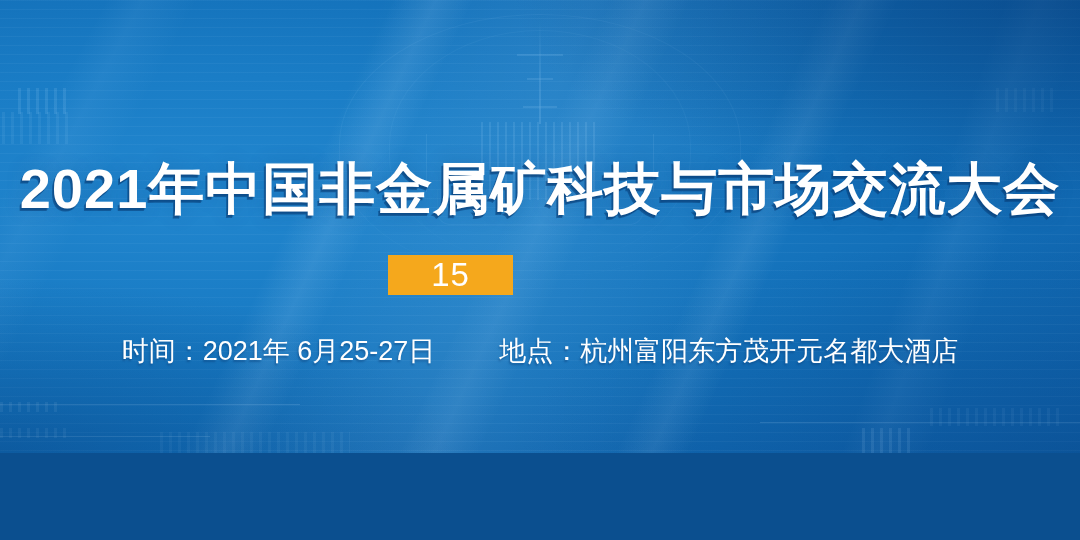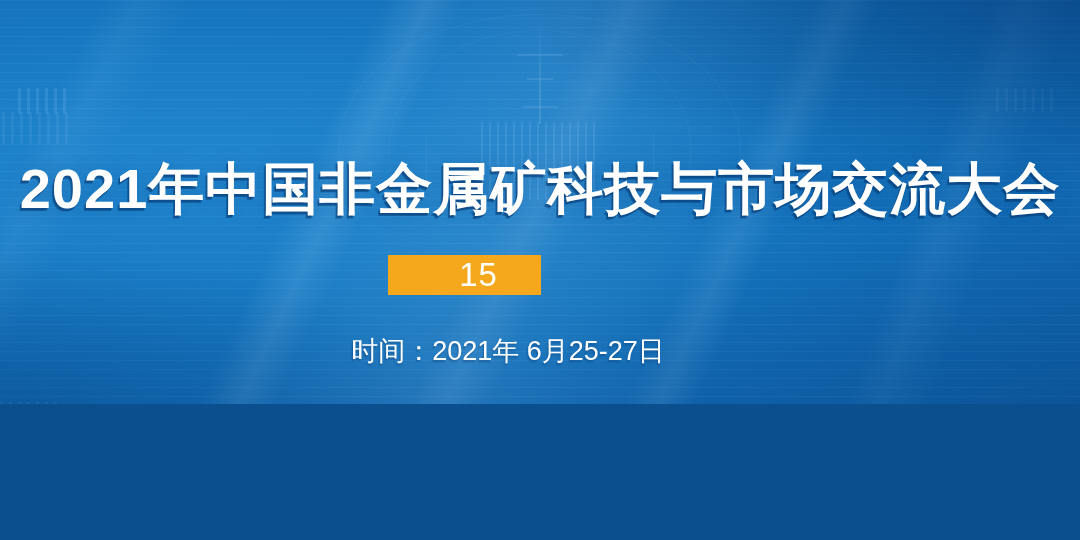--- a/index.html
+++ b/index.html
@@ -3,21 +3,21 @@
 <meta charset="utf-8">
 <style>
   html, body {
     margin: 0;
     padding: 0;
     background: #0b4f8f;
   }
   .banner {
     position: relative;
     width: 1080px;
-    height: 404px;
+    height: 453px;
     overflow: hidden;
     font-family: "Liberation Sans", "DejaVu Sans", sans-serif;
     background: #1479c4;
   }
 
   
   .bg-base {
     position: absolute; inset: 0;
     background:
       radial-gradient(120% 90% at 18% 42%, #2287cf 0%, #1a7dc6 28%, #1370b9 55%, #0f62ab 80%, #0d589f 100%);
@@ -174,21 +174,20 @@
   .badge-right {
     display: flex;
     align-items: center;
     justify-content: center;
     width: 125px;
     background: #f5a81c;
     color: #ffffff;
     font-size: 33px;
     font-weight: normal;
     letter-spacing: 1px;
-    padding-left: 28px;
   }
 
   
   .info {
     position: absolute;
     left: 0; right: 0;
     top: 332px;
     display: flex;
     justify-content: center;
     align-items: baseline;
@@ -252,15 +251,16 @@
   <div class="bg-corner-dark"></div>
 
   <div class="title">2021年中国非金属矿科技与市场交流大会</div>
 
   <div class="badge">
     <div class="badge-right">15</div>
   </div>
 
   <div class="info">
     <span class="info-time">时间：2021年 6月25-27日</span>
+    <span>地点：杭州富阳东方茂开元名都大酒店</span>
   </div>
 
 </div>
 
 </body></html>

